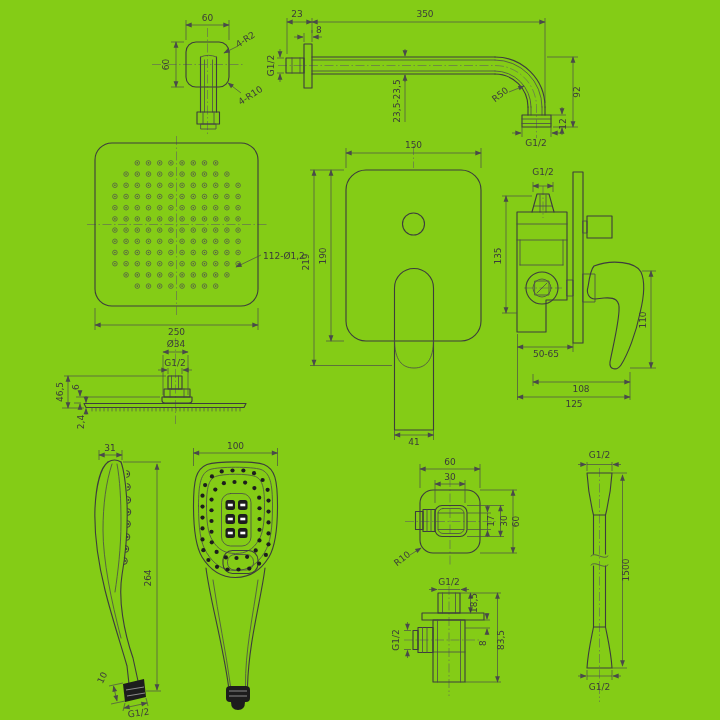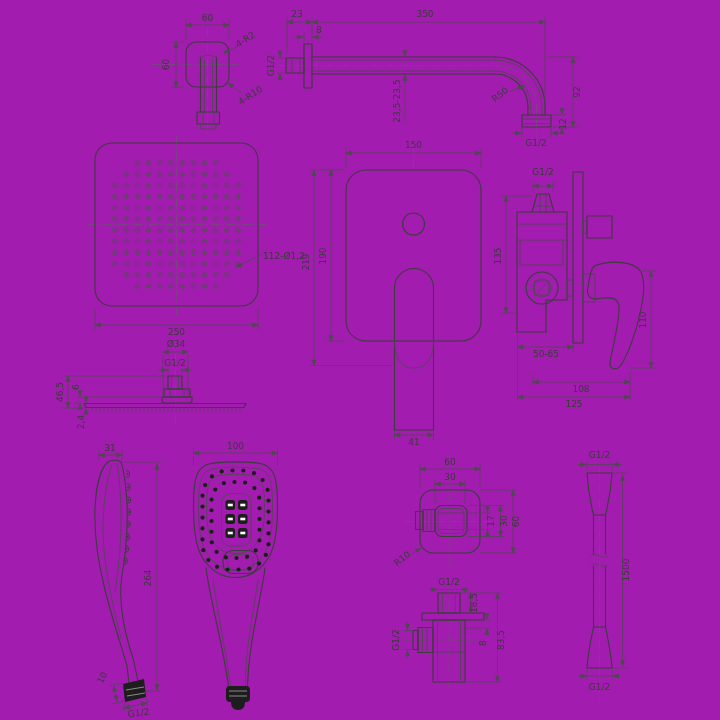--- a/index.html
+++ b/index.html
@@ -1,16 +1,16 @@
 <!DOCTYPE html>
 <html><head>
 <meta charset="utf-8">
 <style>
   html,body{margin:0;padding:0;background:#ffffff;}
-  #stage{width:720px;height:720px;background:#a21caf;position:relative;overflow:hidden;}
+  #stage{width:720px;height:720px;background:#84cc16;position:relative;overflow:hidden;}
   .o  {fill:none;stroke:#3d3d3d;stroke-width:1.1;stroke-linecap:round;stroke-linejoin:round;}
   .o2 {fill:none;stroke:#4a4a4a;stroke-width:0.8;stroke-linecap:round;stroke-linejoin:round;}
   .dm {fill:none;stroke:#4a4a4a;stroke-width:0.7;}
   .cl {fill:none;stroke:#5f5f5f;stroke-width:0.6;stroke-dasharray:9 2.5 1.5 2.5;}
   .t  {fill:#3b3b3b;font-size:9px;font-family:"DejaVu Sans","Liberation Sans",sans-serif;}
   .f  {fill:#1d1d1d;stroke:none;}
   .hid{fill:none;stroke:none;}
 </style>
 </head>
 <body>

